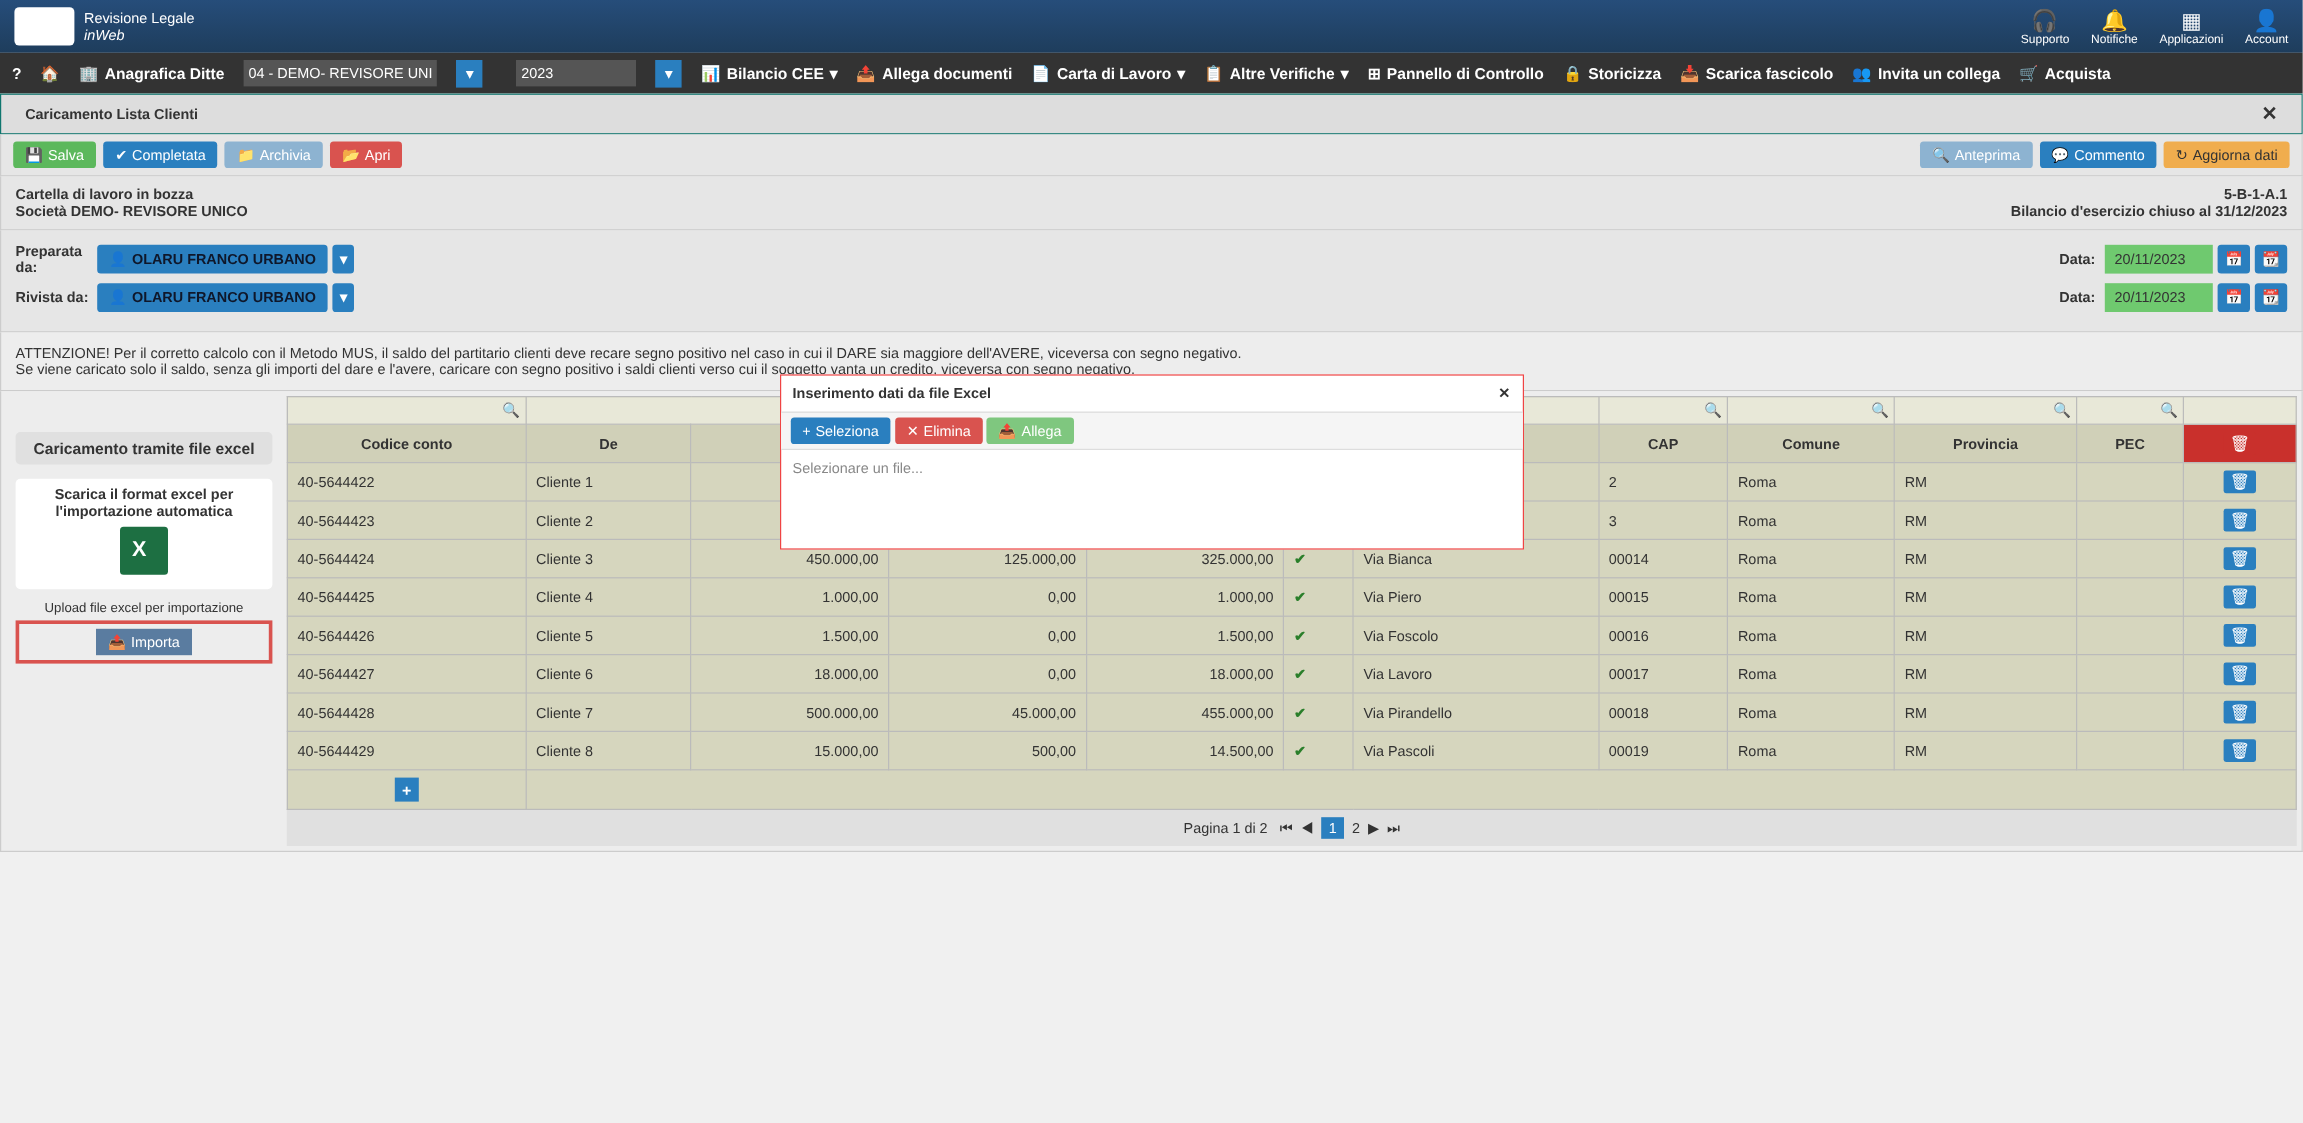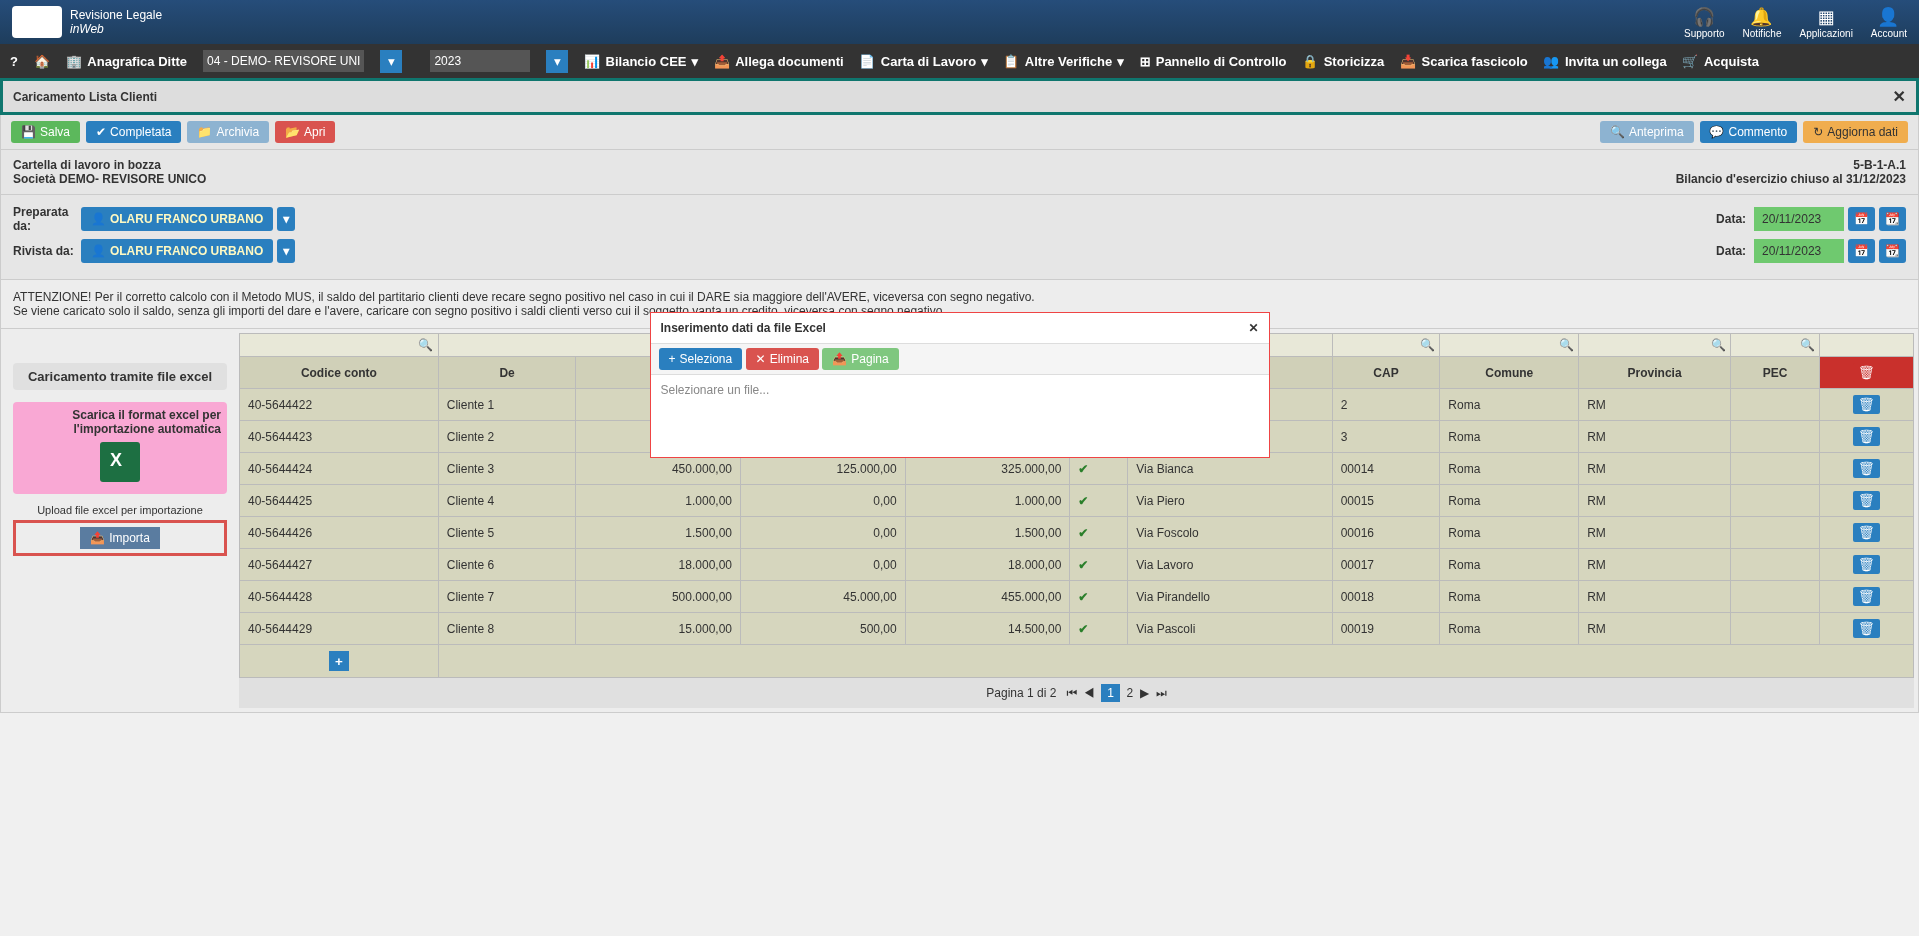--- a/index.html
+++ b/index.html
@@ -15,21 +15,21 @@
 .header-right-item { text-align: center; font-size: 10px; cursor: pointer; }
 .header-right-item .icn { font-size: 18px; }
 
 
 .nav-bar { background: #333; color: #fff; height: 34px; display: flex; align-items: center; padding: 0 10px; font-size: 13px; gap: 16px; }
 .nav-bar .nav-link { color: #fff; display: flex; align-items: center; gap: 5px; cursor: pointer; font-weight: bold;}
 .nav-select { background: #555; color: #fff; border: none; padding: 4px 4px; font-size: 12px; display: inline-flex; align-items: center; }
 .nav-select-btn { background: #2a7fbf; color: #fff; width: 22px; text-align: center; padding: 4px 0; border: none; }
 
 
-.panel-header { background: #ddd; border: 3px solid #0f766e; padding: 6px 10px; display: flex; align-items: center; font-weight: bold; }
+.panel-header { background: #ddd; border: 1px solid #0f766e; padding: 6px 20px; display: flex; align-items: center; font-weight: bold; }
 .panel-close { margin-left: auto; cursor: pointer; font-size: 16px; }
 
 
 .toolbar { background: #e6e6e6; padding: 6px 10px; display: flex; gap: 6px; border: 1px solid #ccc; border-top: none;}
 .btn { padding: 4px 10px; border-radius: 3px; font-size: 12px; display: inline-flex; align-items: center; gap: 4px; border: none; color: #fff; cursor: pointer; }
 .btn-green { background: #5cb85c; }
 .btn-blue { background: #2a7fbf; }
 .btn-lightblue { background: #8db3d1; }
 .btn-pink { background: #d9534f; }
 .btn-red { background: #d9534f; }
@@ -38,34 +38,34 @@
 .toolbar-right { margin-left: auto; display: flex; gap: 6px; }
 
 
 .info-box { background: #e6e6e6; padding: 8px 12px; border: 1px solid #ccc; border-top:none; font-weight: bold; }
 .info-right { float: right; text-align: right; }
 
 
 .meta-fields { background: #e6e6e6; padding: 10px 12px; border: 1px solid #ccc; border-top:none; }
 .meta-row { display: flex; align-items: center; margin-bottom: 6px; }
 .meta-label { width: 68px; font-weight: bold; }
-.user-select { background: #2a7fbf; color: #fef9c3; padding: 5px 10px; border-radius: 3px; font-weight: bold; font-size: 12px; display: flex; align-items: center; gap: 4px;}
+.user-select { background: #2a7fbf; color: #0f172a; padding: 5px 10px; border-radius: 3px; font-weight: bold; font-size: 12px; display: flex; align-items: center; gap: 4px;}
 .user-select-caret { background: #2a7fbf; color: #fff; padding: 5px 6px; border-radius: 3px; margin-left: 4px; font-weight: bold;}
 .date-label { margin-left: auto; font-weight: bold; padding-right:8px;}
 .date-input { background: #6fc96f; padding: 5px 8px; width: 90px; color:#333; }
 .date-btn { background: #2a7fbf; color: #fff; padding: 5px 6px; margin-left: 4px; border-radius:3px; }
 
 
 .warning { background: #ededed; padding: 10px 12px; border: 1px solid #ccc; border-top:none; font-weight: normal; }
 
 
 .main-content { display: flex; background: #ededed; border: 1px solid #ccc; border-top:none; padding:4px; gap:4px;}
 .left-panel { width: 230px; padding: 30px 8px 8px; }
 .excel-section { text-align: center; font-weight: bold; font-size: 13px; margin-bottom:12px; padding:6px; background:#e0e0e0; border-radius:4px;}
-.download-section { text-align: right; font-weight: bold; font-size: 12px; padding:6px; background:#f9a8d4; border-radius:4px; margin-bottom:10px;}
+.download-section { text-align: center; font-weight: bold; font-size: 12px; padding:6px; background:#ffffff; border-radius:4px; margin-bottom:10px;}
 .excel-icon { width: 40px; height: 40px; margin: 6px auto; background: #1d6f42; border-radius:3px; position:relative; }
 .excel-icon::before { content:"X"; color:#fff; position:absolute; left:10px; top:8px; font-size:18px; font-weight:bold;}
 .upload-text { text-align:center; font-size:11px; margin-bottom:4px;}
 .import-btn-wrap { text-align:center; border:3px solid #d9534f; padding:4px;}
 .import-btn { background:#5a7ca0; color:#fff; padding:4px 10px; border:none; font-size:12px; display:inline-flex; gap:4px; align-items:center;}
 
 
 .table-panel { flex:1; }
 .grid { width:100%; border-collapse: collapse; background:#d6d6be; }
 .grid th, .grid td { border:1px solid #bbb; padding:6px 8px; font-size:12px; text-align:left; background:#d6d6be;}
@@ -370,17 +370,17 @@
 
 <div class="modal-overlay">
   <div class="modal">
     <div class="modal-header">
       <span>Inserimento dati da file Excel</span>
       <span class="modal-close">✕</span>
     </div>
     <div class="modal-toolbar">
       <button class="btn btn-blue">+ <span>Seleziona</span></button>
       <button class="btn btn-red">✕ <span>Elimina</span></button>
-      <button class="btn btn-lightgreen">📤 <span>Pagina</span></button>
+      <button class="btn btn-lightgreen">📤 <span>Allega</span></button>
     </div>
     <div class="modal-body">Selezionare un file...</div>
   </div>
 </div>
 
 </body></html>

